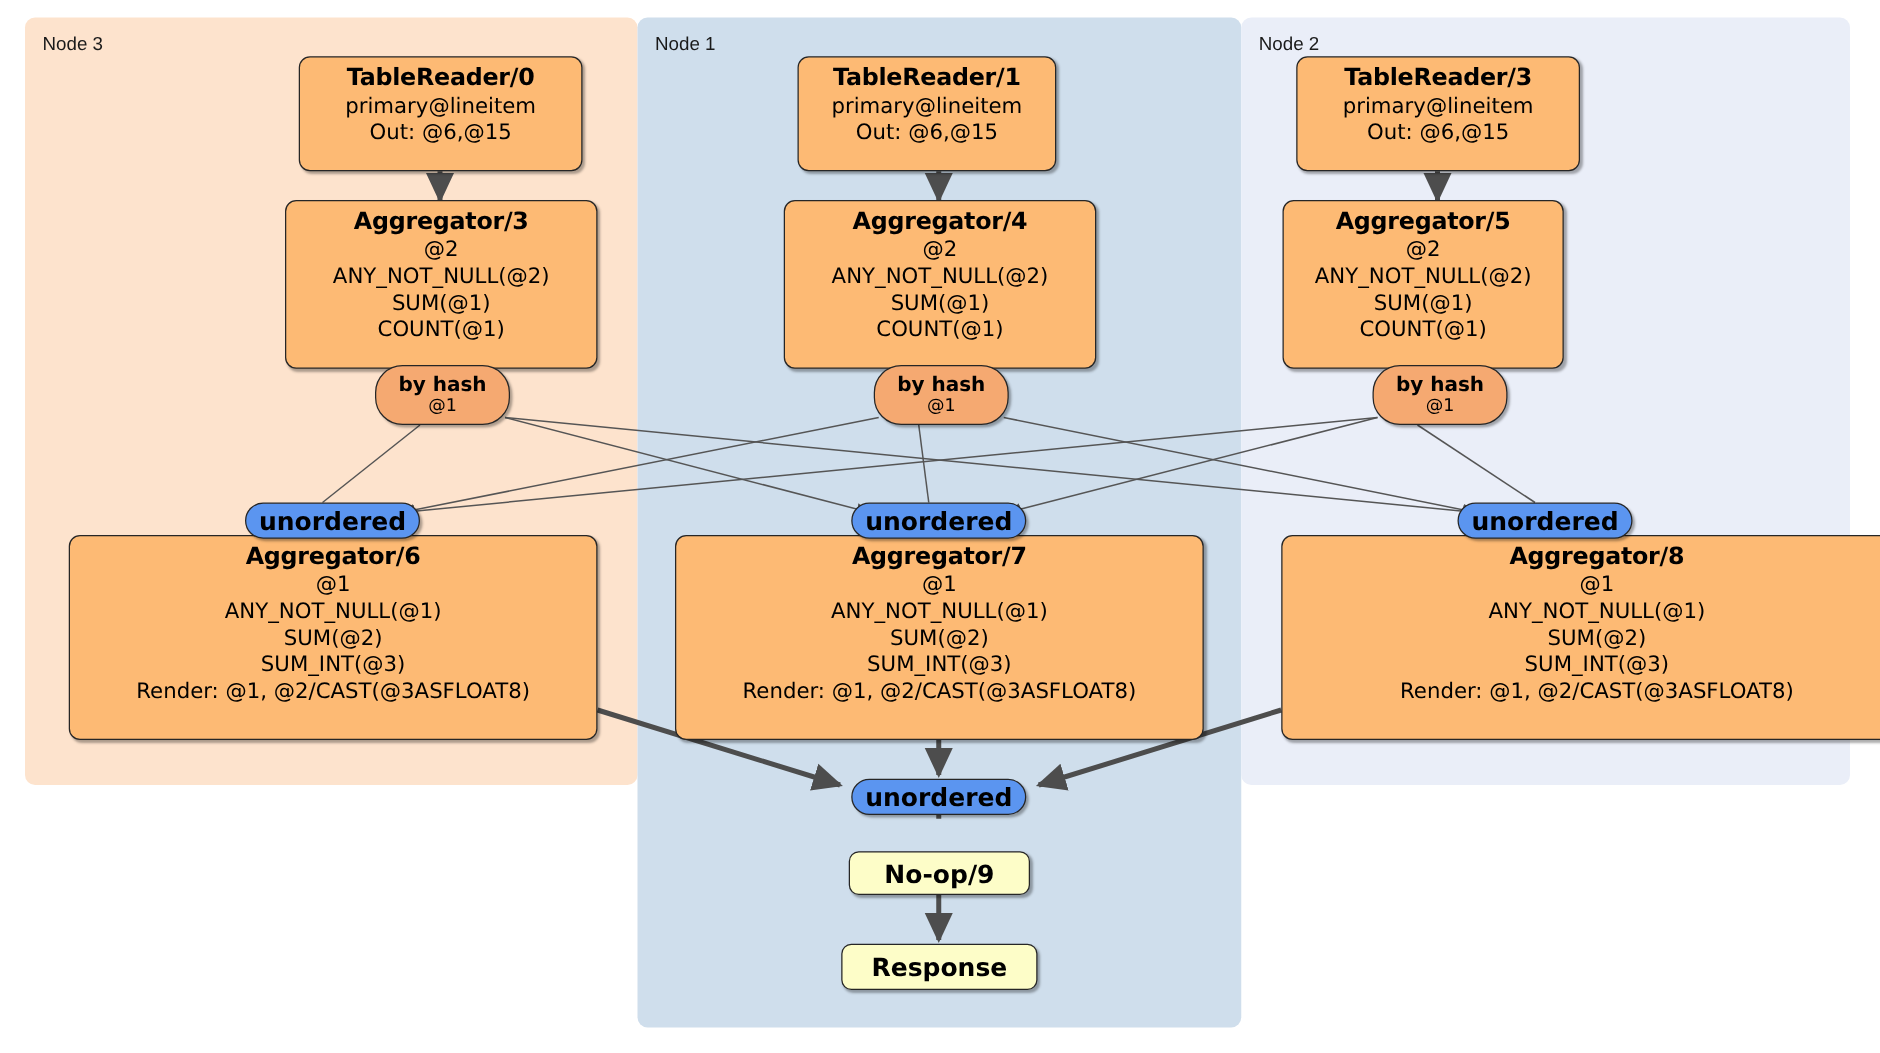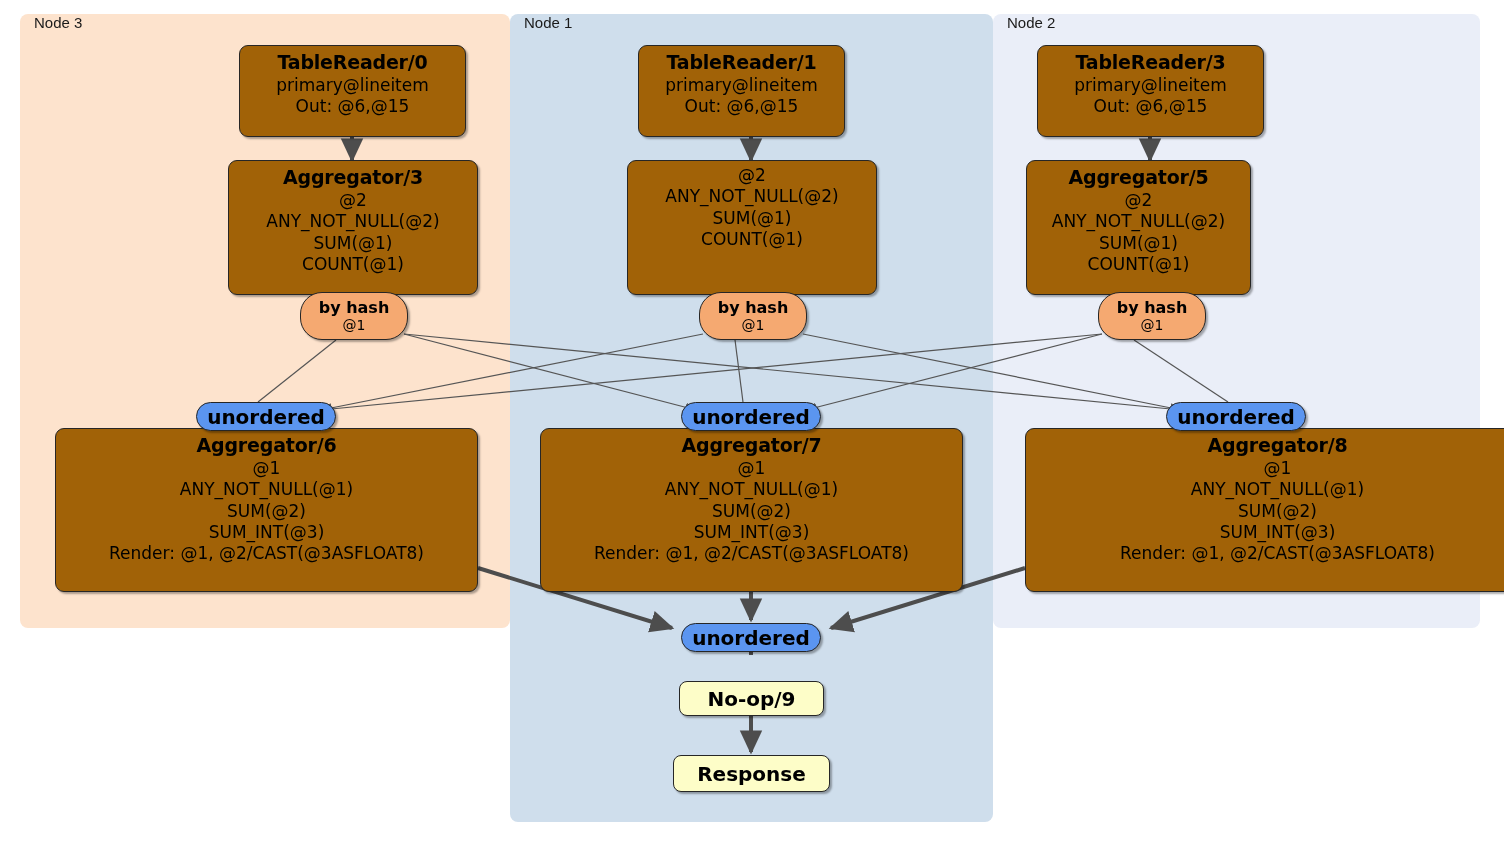--- a/index.html
+++ b/index.html
@@ -17,40 +17,40 @@
   }
   
   .panel {
     position: absolute;
     border-radius: 8px;
     box-sizing: border-box;
   }
   .panel-label {
     position: absolute;
     left: 14px;
-    top: 0;
+    top: 13px;
     font-size: 15px;
     color: #1a1a1a;
     font-family: "Liberation Sans", sans-serif;
     white-space: nowrap;
   }
   
   #edges {
     position: absolute;
     left: 0;
     top: 0;
     width: 1504px;
     height: 842px;
     pointer-events: none;
   }
   
   .proc {
     position: absolute;
     box-sizing: border-box;
-    background: #a16207;
+    background: #fdba74;
     border: 1.6px solid #262626;
     border-radius: 9px;
     text-align: center;
     padding: 4px 8px 6px 8px;
     box-shadow: 2px 2px 2px rgba(0,0,0,0.32);
     font-size: 17px;
     line-height: 1.28;
     color: #000;
   }
   .proc .title {
@@ -175,20 +175,21 @@
         <div class="ln">Out: @6,@15</div>
       </div>
       <div class="proc" style="left: 228px; top: 160px; width: 250px; height: 135px;">
         <div class="title">Aggregator/3</div>
         <div class="ln">@2</div>
         <div class="ln">ANY_NOT_NULL(@2)</div>
         <div class="ln">SUM(@1)</div>
         <div class="ln">COUNT(@1)</div>
       </div>
       <div class="proc" style="left: 627px; top: 160px; width: 250px; height: 135px;">
+        <div class="title">Aggregator/4</div>
         <div class="ln">@2</div>
         <div class="ln">ANY_NOT_NULL(@2)</div>
         <div class="ln">SUM(@1)</div>
         <div class="ln">COUNT(@1)</div>
       </div>
       <div class="proc" style="left: 1026px; top: 160px; width: 225px; height: 135px;">
         <div class="title">Aggregator/5</div>
         <div class="ln">@2</div>
         <div class="ln">ANY_NOT_NULL(@2)</div>
         <div class="ln">SUM(@1)</div>

